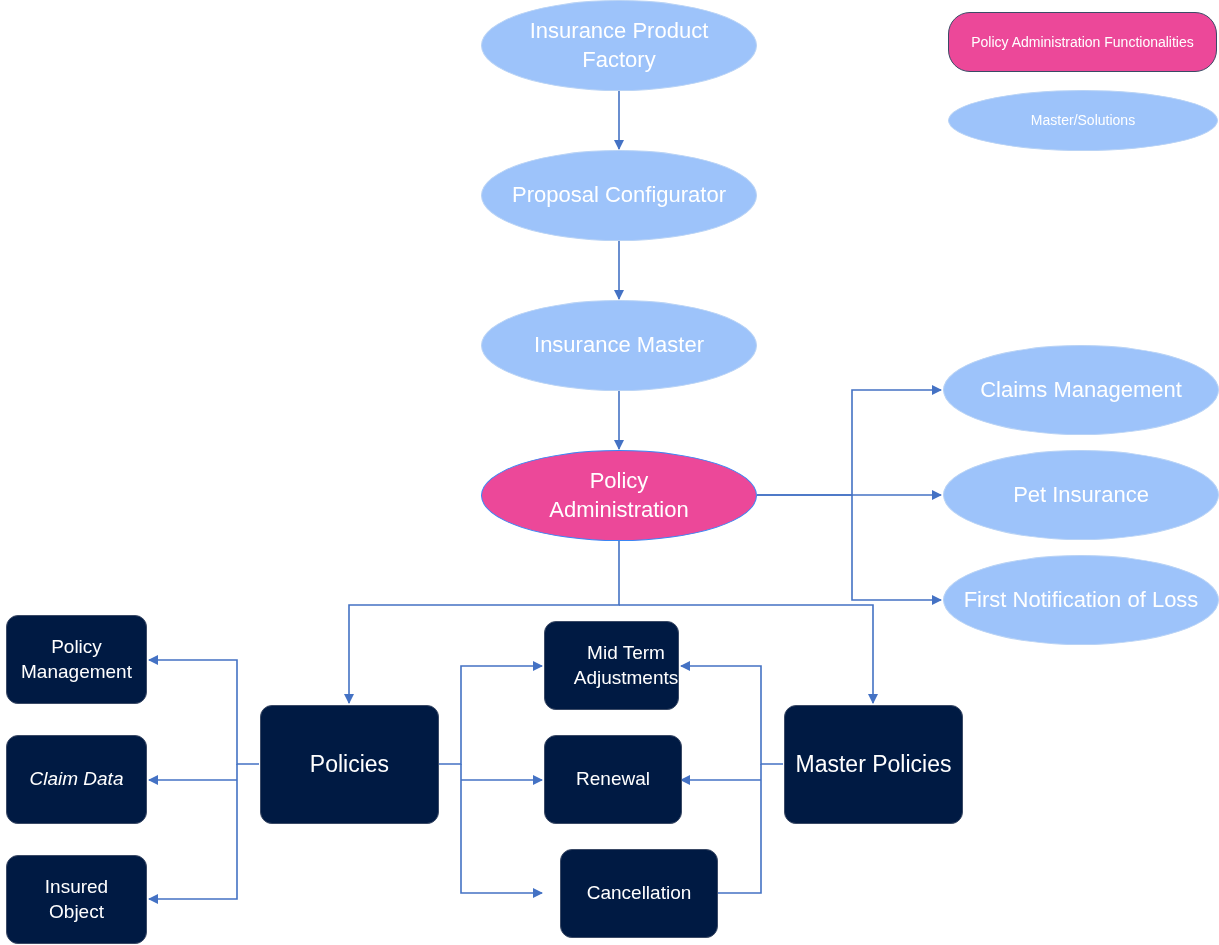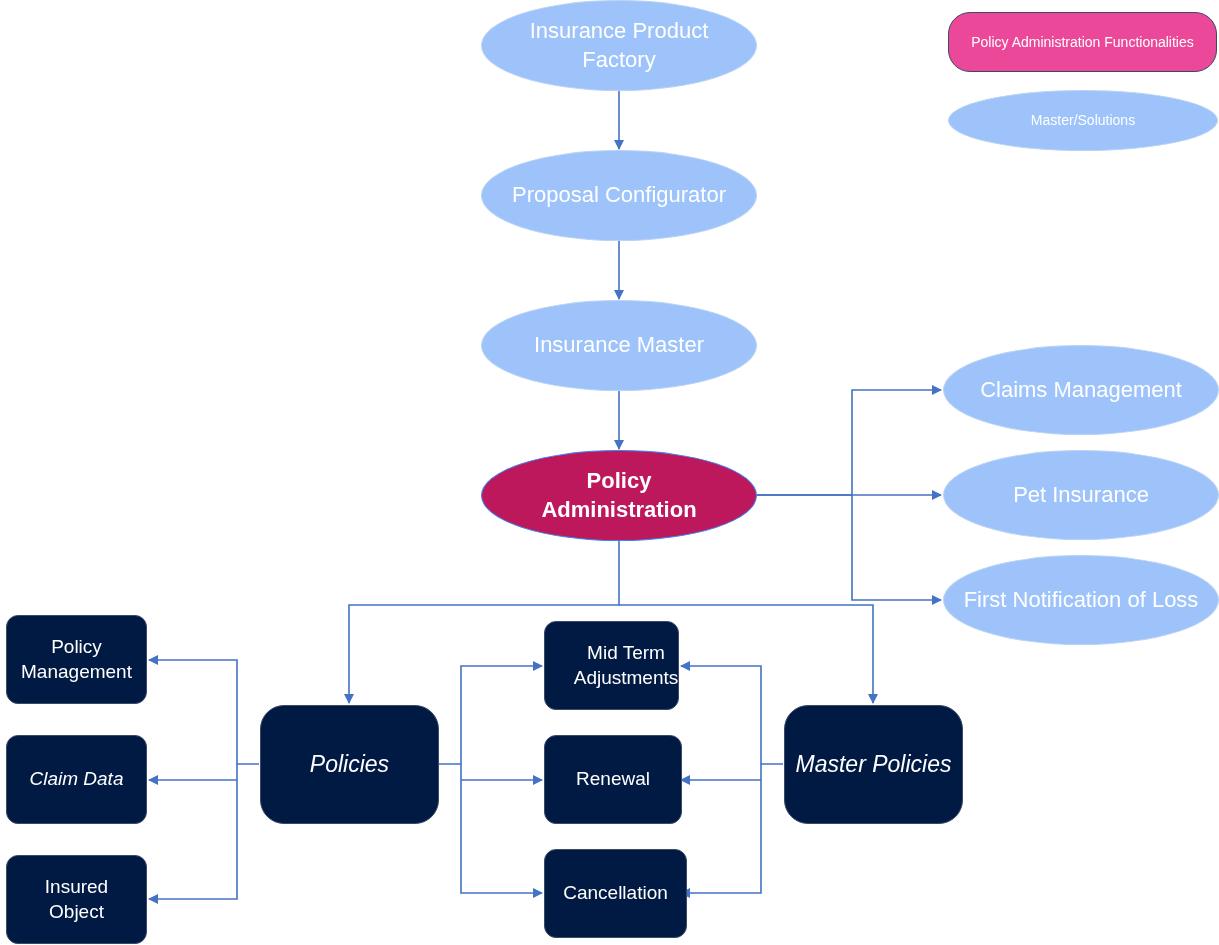--- a/index.html
+++ b/index.html
@@ -2,23 +2,23 @@
 <html><head>
 <meta charset="utf-8">
 <style>
   html, body { margin:0; padding:0; background:#ffffff; }
   body { width:1219px; height:945px; position:relative; overflow:hidden;
          font-family:"Liberation Sans", "DejaVu Sans", sans-serif; }
   #connectors { position:absolute; left:0; top:0; }
   .node { position:absolute; box-sizing:border-box; display:flex; align-items:center;
           justify-content:center; text-align:center; color:#ffffff; line-height:1.3; }
   .ellipse { border-radius:50%; background:#9DC3FA; border:1px solid #b9d3f5; font-size:22px; padding:0 18px; }
-  .ellipse.primary { background:#be185d; border-color:#3a86f5;font-weight:bold; }
+  .ellipse.primary { background:#ec4899; border-color:#3a86f5; }
   .box { background:#001A43; border-radius:12px; border:1px solid #3b4a66; font-size:19px; padding:0 6px; }
-  .box.big { border-radius:24px; font-size:23px;font-style:italic; }
+  .box.big { border-radius:12px; font-size:23px; }
   .legend-func { border-radius:22px; font-size:14px; background:#ec4899; border:1px solid #3b4a66; }
   .legend-mod { font-size:14px; }
 </style>
 </head>
 <body>
 
 <svg id="connectors" width="1219" height="945">
   <defs>
     <marker id="arrow" markerWidth="10" markerHeight="10" refX="9" refY="5" orient="auto" markerUnits="userSpaceOnUse">
       <path d="M0,0 L10,5 L0,10 z" fill="#4472C4"></path>
@@ -65,13 +65,13 @@
 
 <div class="node box" style="left:6px;top:615px;width:141px;height:89px;">Policy Management</div>
 <div class="node box" style="left:6px;top:735px;width:141px;height:89px;font-style:italic;">Claim Data</div>
 <div class="node box" style="left:6px;top:855px;width:141px;height:89px;padding:0 30px;">Insured Object</div>
 
 <div class="node box big" style="left:260px;top:705px;width:179px;height:119px;">Policies</div>
 <div class="node box big" style="left:784px;top:705px;width:179px;height:119px;">Master Policies</div>
 
 <div class="node box" style="left:544px;top:621px;width:135px;height:89px;padding-left:35px;">Mid Term Adjustments</div>
 <div class="node box" style="left:544px;top:735px;width:138px;height:89px;">Renewal</div>
-<div class="node box" style="left:544px;top:849px;width:143px;height:89px;">Cancellation</div>
+<div class="node box" style="left:560px;top:849px;width:158px;height:89px;">Cancellation</div>
 
 </body></html>

